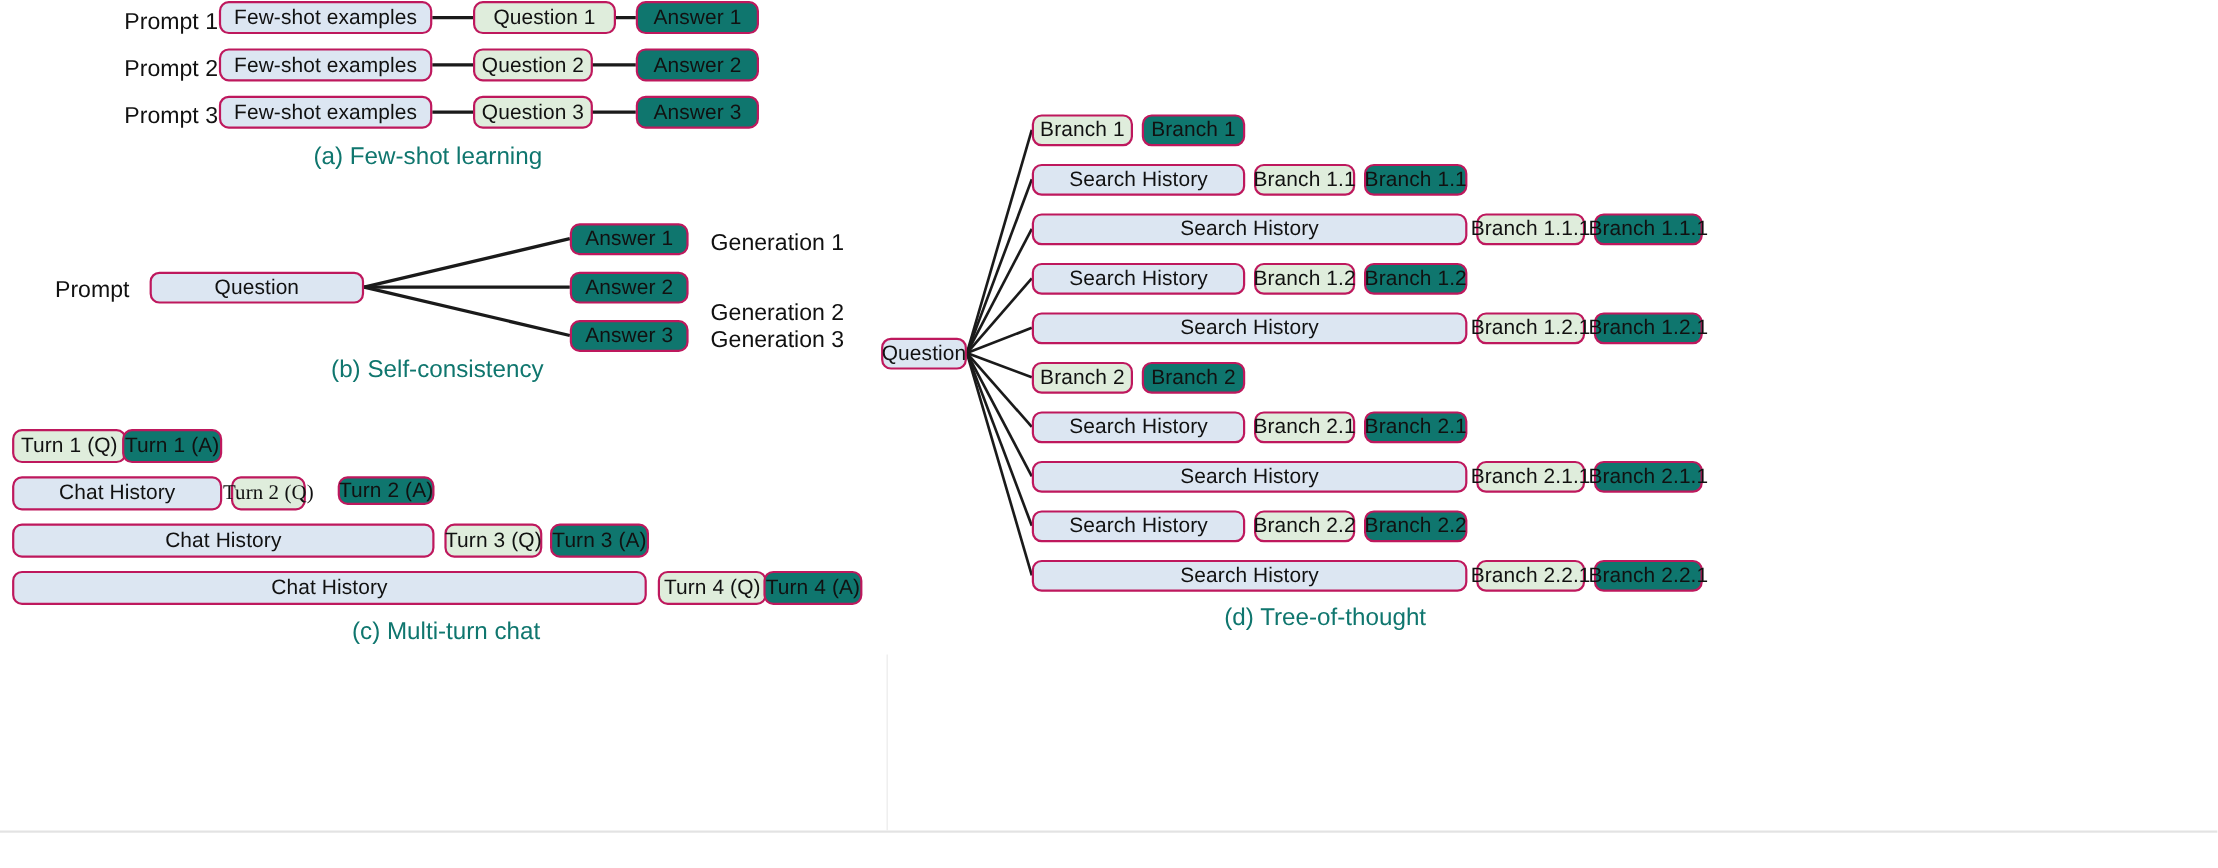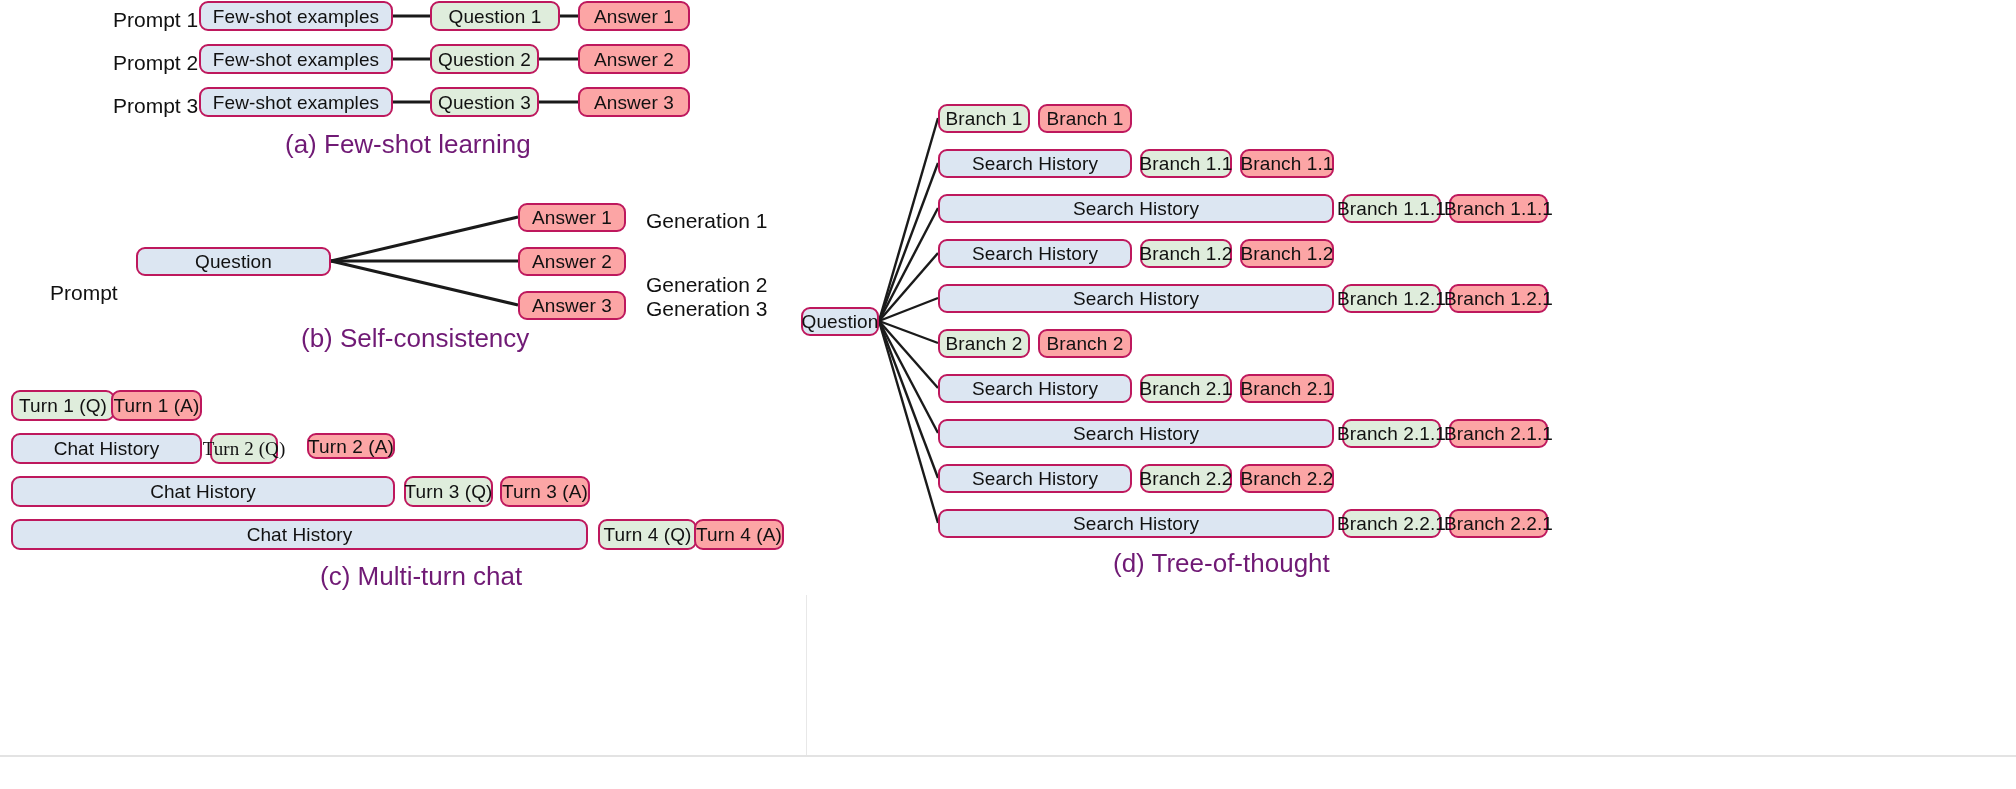--- a/index.html
+++ b/index.html
@@ -32,34 +32,34 @@
     justify-content: center;
     font-size: 19px;
     line-height: 1;
     letter-spacing: .1px;
     color: #111111;
     white-space: nowrap;
     background: #ffffff;
   }
   .node.blue   { background: #dce6f2; }
   .node.green  { background: #dfeddc; }
-  .node.yellow { background: #fca5a5; }
+  .node.yellow { background: #0f766e; }
 
   .plain-label {
     position: absolute;
     font-size: 21px;
     line-height: 1;
     color: #111111;
     white-space: nowrap;
   }
   .caption {
     position: absolute;
-    font-size: 26px;
+    font-size: 22px;
     line-height: 1;
-    color: #701a75;
+    color: #0f766e;
     white-space: nowrap;
   }
   svg.links {
     position: absolute;
     left: 0; top: 0;
     width: 2016px;
     height: 789px;
     pointer-events: none;
     overflow: visible;
   }
@@ -131,21 +131,21 @@
   <div class="node green" style="left:430px; top:44px; width:109px; height:30px;">Question 2</div>
   <div class="node yellow" style="left:578px; top:44px; width:112px; height:30px;">Answer 2</div>
 
   <div class="plain-label" style="left:113px; top:95px;">Prompt 3</div>
   <div class="node blue" style="left:199px; top:87px; width:194px; height:30px;">Few-shot examples</div>
   <div class="node green" style="left:430px; top:87px; width:109px; height:30px;">Question 3</div>
   <div class="node yellow" style="left:578px; top:87px; width:112px; height:30px;">Answer 3</div>
 
   <div class="caption" style="left:285px; top:131px;">(a) Few-shot learning</div>
 
-  <div class="plain-label" style="left:50px; top:253px;margin-top:29px;">Prompt</div>
+  <div class="plain-label" style="left:50px; top:253px;">Prompt</div>
   <div class="node blue" style="left:136px; top:247px; width:195px; height:29px;">Question</div>
 
   <div class="node yellow" style="left:518px; top:203px; width:108px; height:29px;">Answer 1</div>
   <div class="node yellow" style="left:518px; top:247px; width:108px; height:29px;">Answer 2</div>
   <div class="node yellow" style="left:518px; top:291px; width:108px; height:29px;">Answer 3</div>
 
   <div class="plain-label" style="left:646px; top:210px;">Generation 1</div>
   <div class="plain-label" style="left:646px; top:254px;margin-top:20px;">Generation 2</div>
   <div class="plain-label" style="left:646px; top:298px;">Generation 3</div>
 

